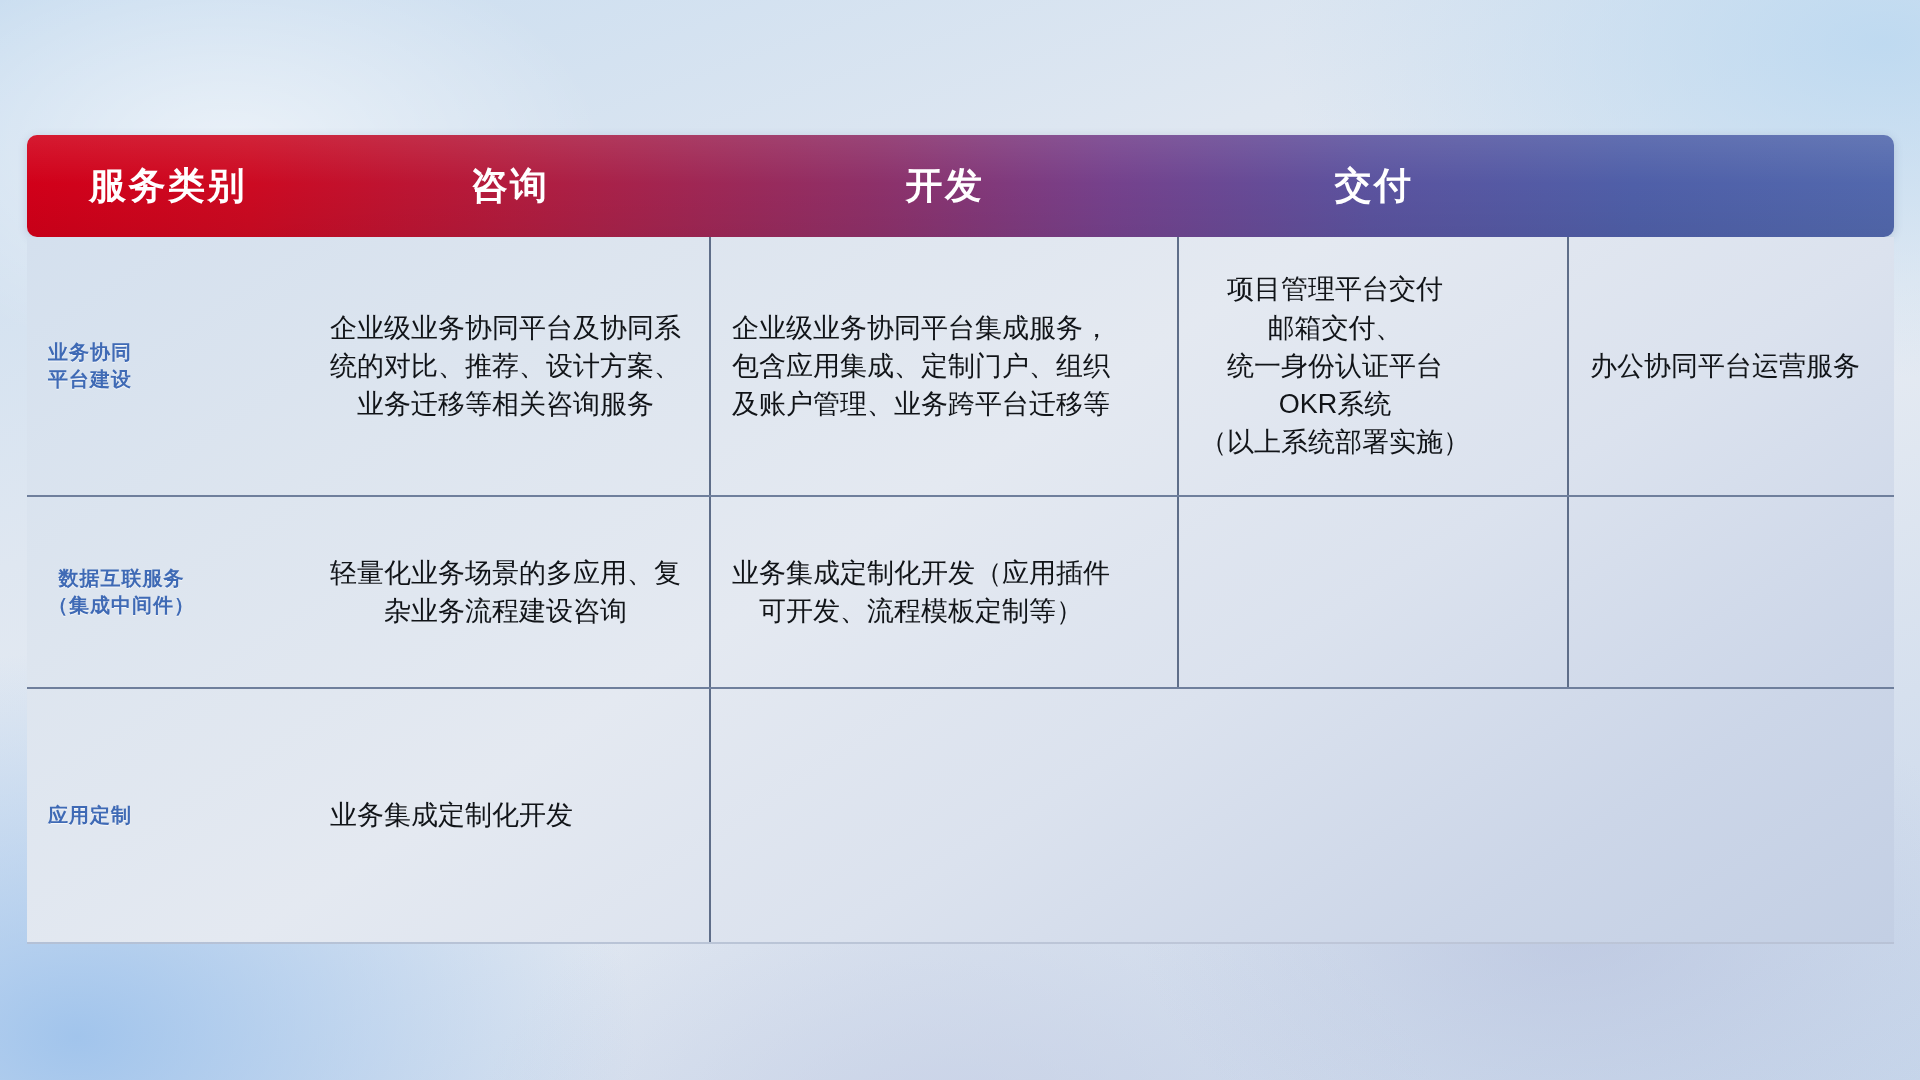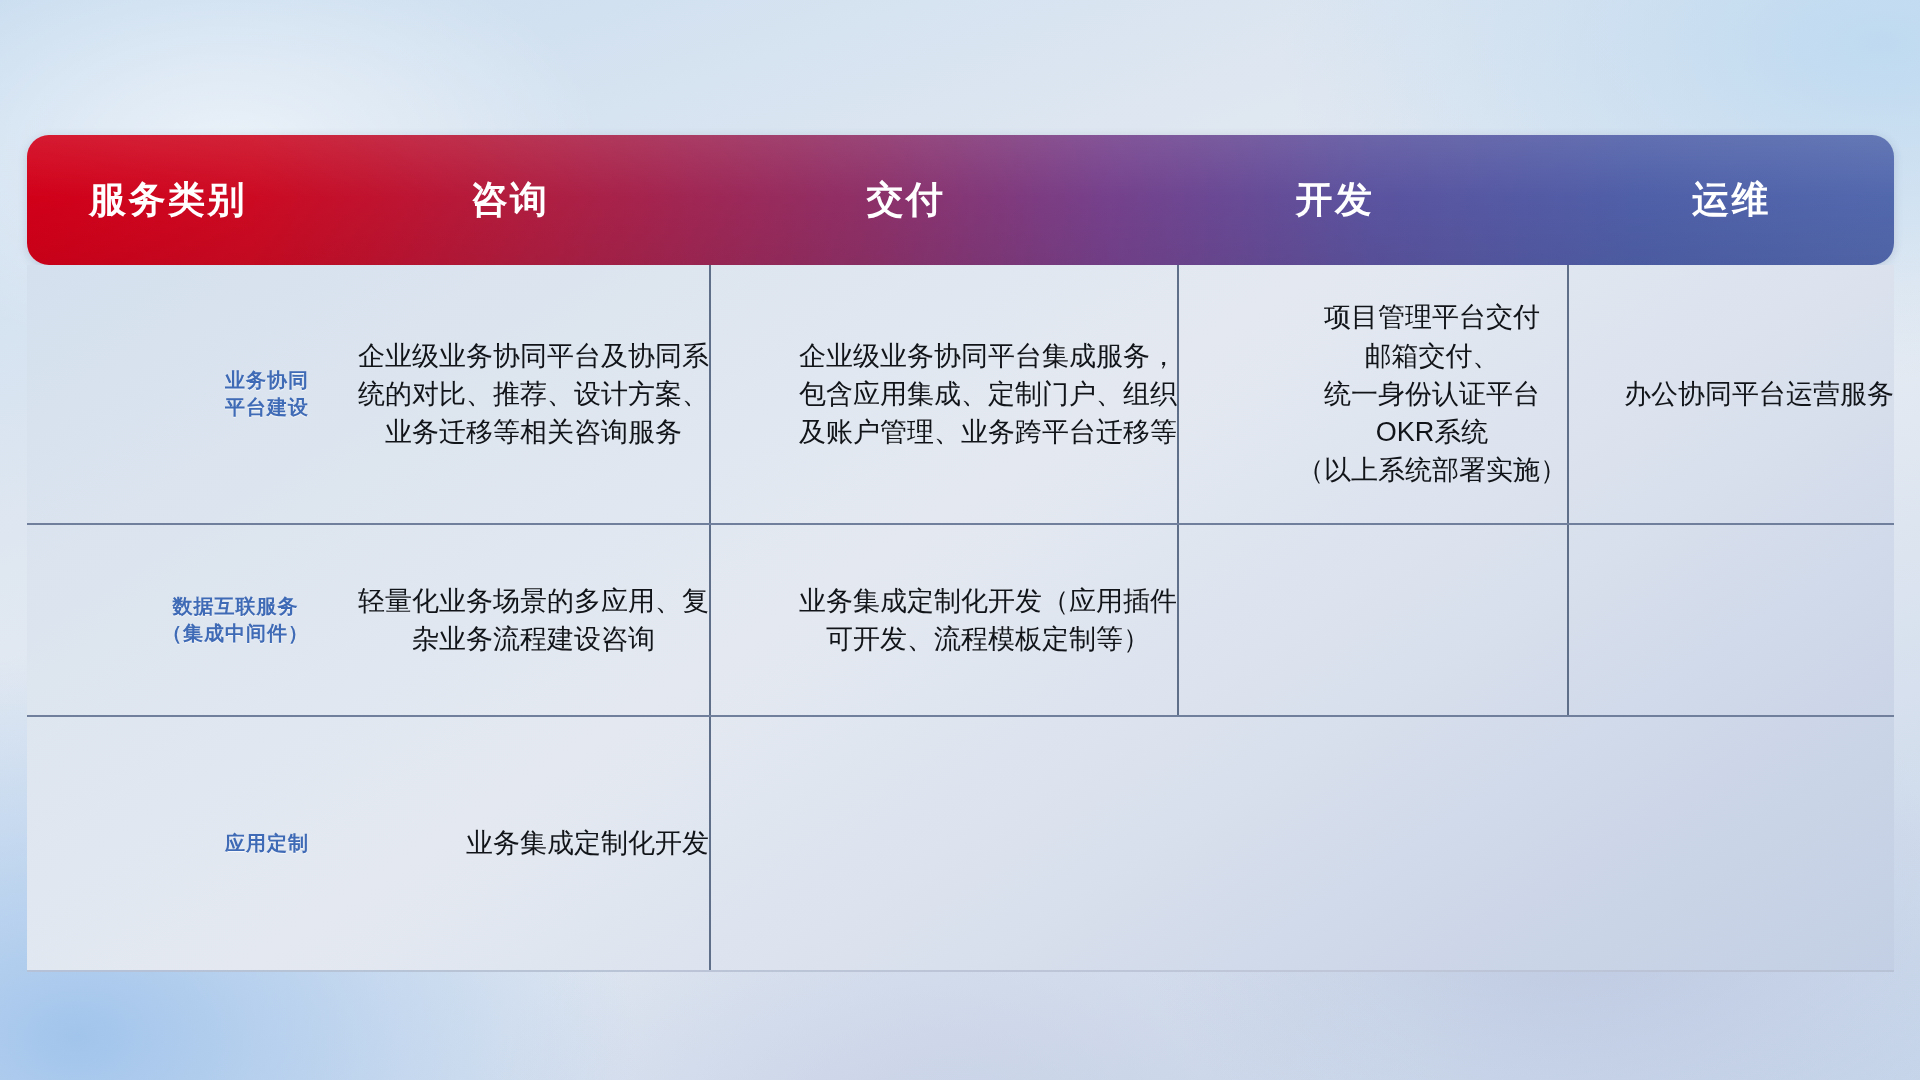--- a/index.html
+++ b/index.html
@@ -40,22 +40,22 @@
     position: absolute;
     left: 27px;
     top: 135px;
     width: 1867px;
     height: 825px;
   }
 
   
   .table-head {
     position: relative;
-    height: 130px;
-    border-radius: 22px;
+    height: 102px;
+    border-radius: 10px;
     background: linear-gradient(90deg,
         #d10019 0%,
         #cc0a22 12%,
         #b21c3e 26%,
         #8e3068 45%,
         #75418c 58%,
         #5b539f 72%,
         #4f5fa8 86%,
         #5268ad 100%);
     display: flex;
@@ -102,22 +102,22 @@
     display: flex;
     position: relative;
     border-bottom: 2px solid #6f7f9c;
   }
   .row:last-child { border-bottom: none; }
 
   .cell {
     position: relative;
     display: flex;
     align-items: center;
-    justify-content: flex-end;
-    padding: 14px 0;
+    justify-content: flex-start;
+    padding: 14px 21px;
     text-align: center;
     font-size: 27px;
     line-height: 1.42;
     color: #111418;
     border-right: 2px solid #5f6e89;
   }
   .cell:last-child { border-right: none; }
 
   .cell.cat {
     border-right: none;
@@ -146,23 +146,22 @@
 <body>
 
 <div class="bg-base"></div>
 <div class="bg-sheen"></div>
 
 <div class="table-wrap">
 
   <div class="table-head">
     <div class="th c0">服务类别</div>
     <div class="th c1">咨询</div>
+    <div class="th c2">开发</div>
     <div class="th c3">交付</div>
-    <div class="th c2">开发</div>
-    <div class="th c4">运维</div>
   </div>
 
   <div class="table-body">
 
     <div class="row row-h1">
       <div class="cell cat c0">
         <span class="cell-text">业务协同
 平台建设</span>
       </div>
       <div class="cell c1">

